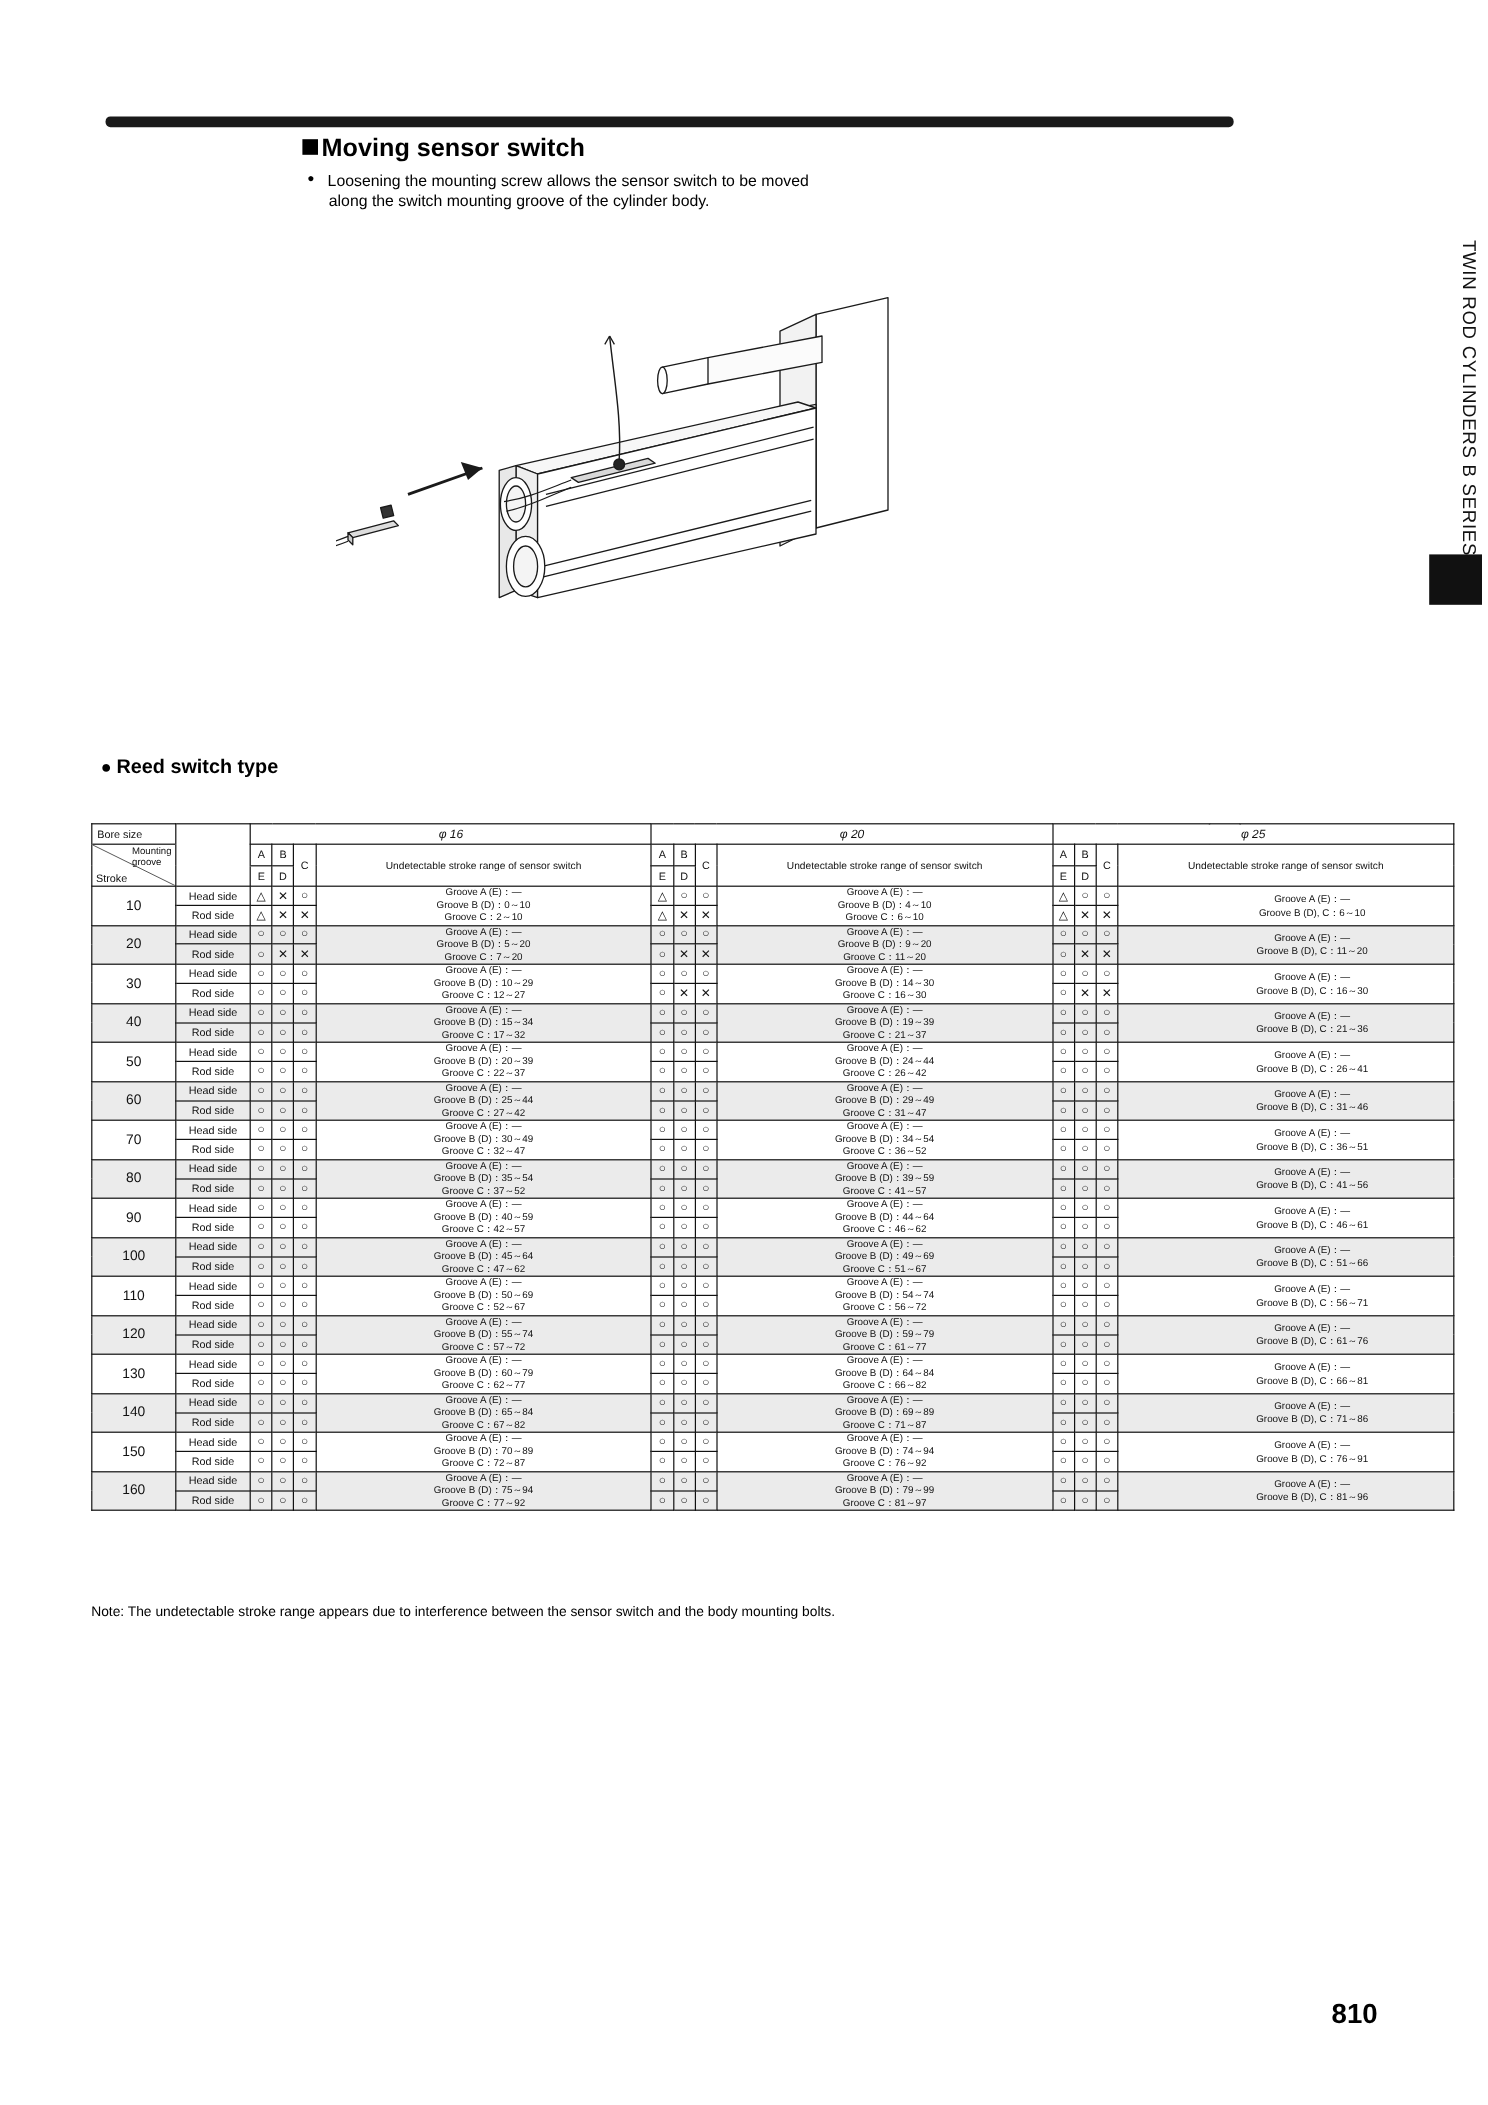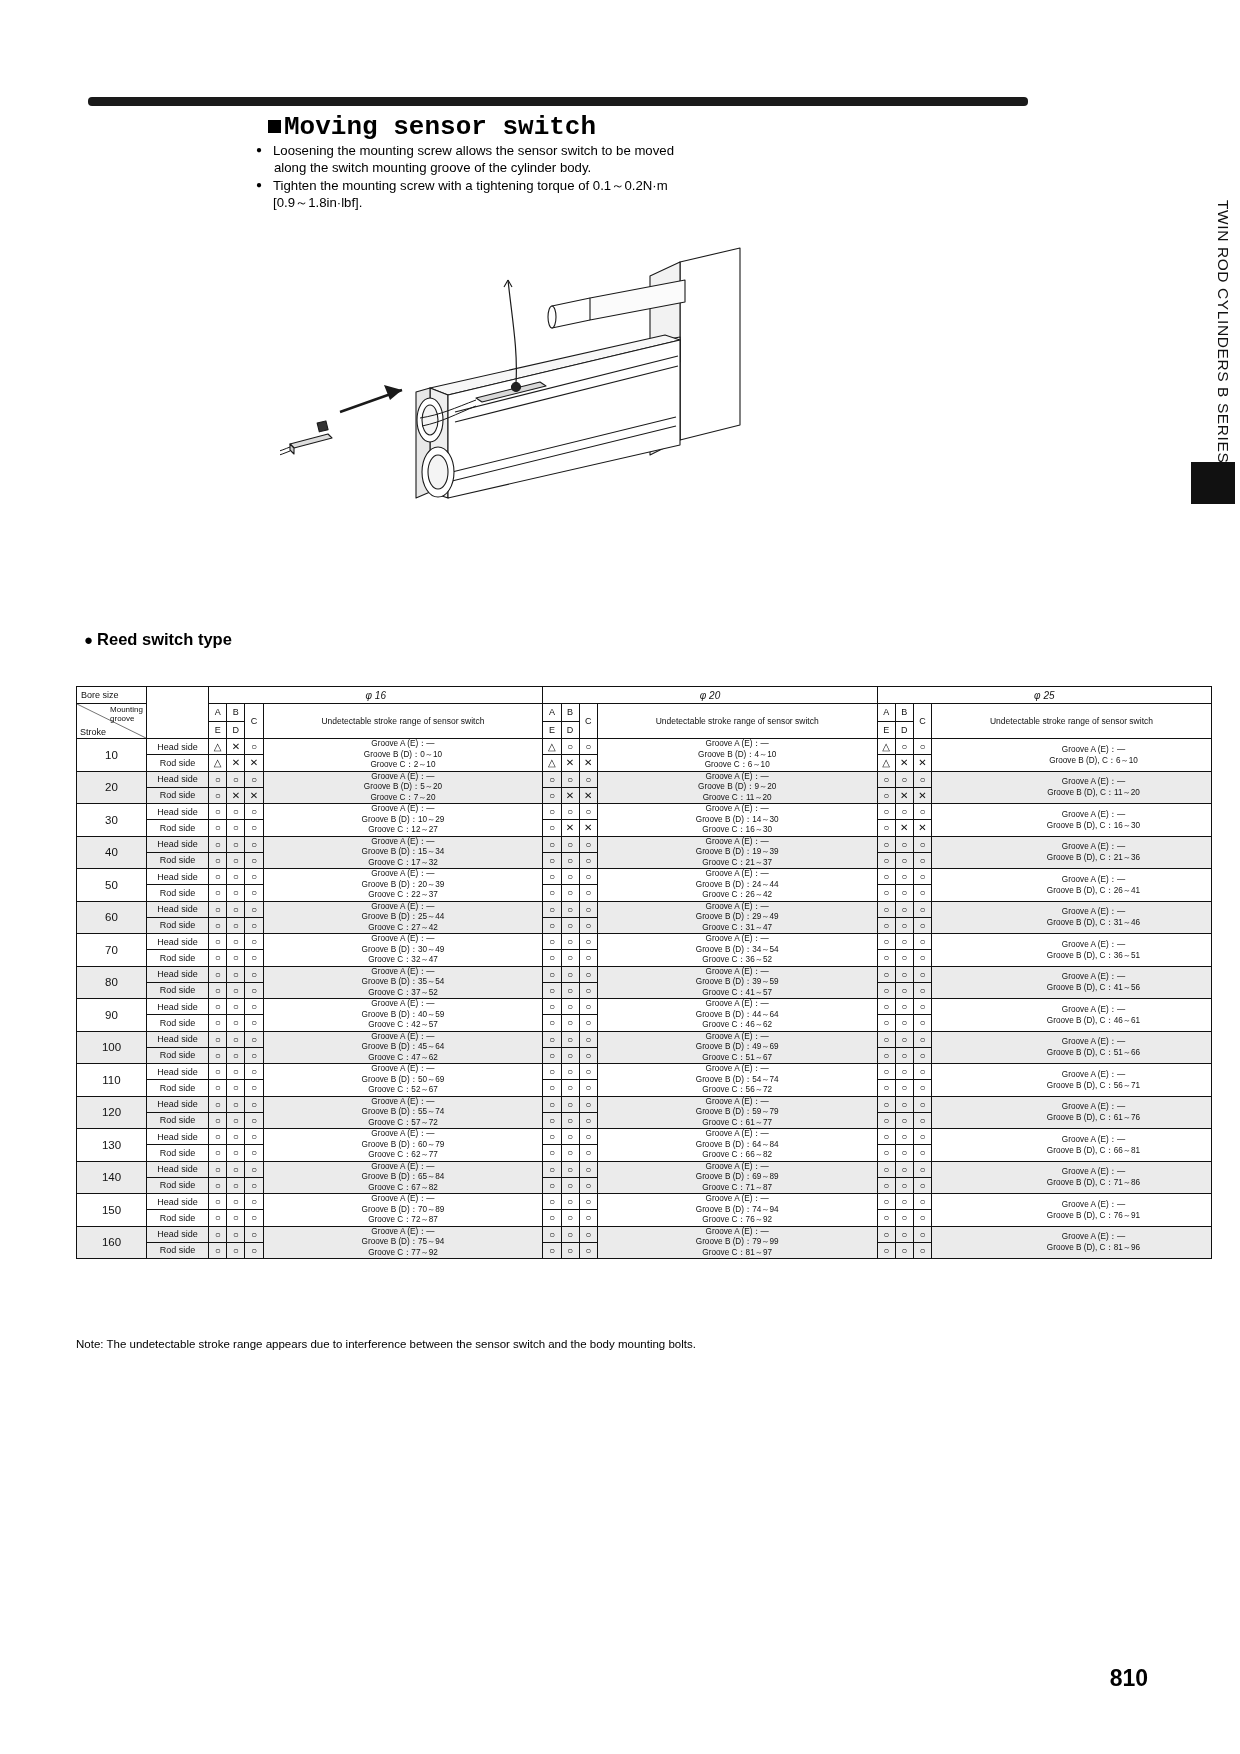--- a/index.html
+++ b/index.html
@@ -27,22 +27,22 @@
     font-size:15.5px; letter-spacing:0.6px;
     color:#111;
   }
   .side-mark {
     position:absolute; right:5px; top:462px;
     width:44px; height:42px; background:#111;
   }
 
   
   .h-sec {
-    position:absolute; left:268px; top:112px;
-    font-size:26px; font-weight:bold;font-family:Liberation Mono, monospace;
+    position:absolute; left:252px; top:112px;
+    font-size:21px; font-weight:bold;
   }
   .h-sec .sq {
     display:inline-block; width:13px; height:13px; background:#000;
     margin-right:3px; vertical-align:1px;
   }
   .bullets { position:absolute; left:256px; top:142px; width:640px; }
   .bul { position:relative; padding-left:17px; font-size:13.2px; line-height:17px; margin-bottom:1px;}
   .bul::before {
     content:"●"; position:absolute; left:0; top:-1px; font-size:10px;
   }
@@ -133,24 +133,20 @@
   <div class="side-mark"></div>
 
   <div class="h-sec">
     <span class="sq"></span><span>Moving sensor switch</span>
   </div>
 
   <div class="bullets">
     <div class="bul">
       <span>Loosening the mounting screw allows the sensor switch to be moved</span>
       <span class="ind" style="padding-left:1px">along the switch mounting groove of the cylinder body.</span>
-    </div>
-    <div class="bul">
-      <span>Tighten the mounting screw with a tightening torque of 0.1～0.2N·m</span>
-      <span class="ind">[0.9～1.8in·lbf].</span>
     </div>
   </div>
 
   <div class="drawing">
     <svg viewBox="0 0 540 320" width="540" height="320">
       <g fill="none" stroke="#1a1a1a" stroke-width="1.1" stroke-linejoin="round">
 
         <polygon points="400,22 460,8 460,185 400,200" fill="#ffffff"></polygon>
         <polygon points="400,22 400,200 370,215 370,36" fill="#f2f2f2"></polygon>
 

